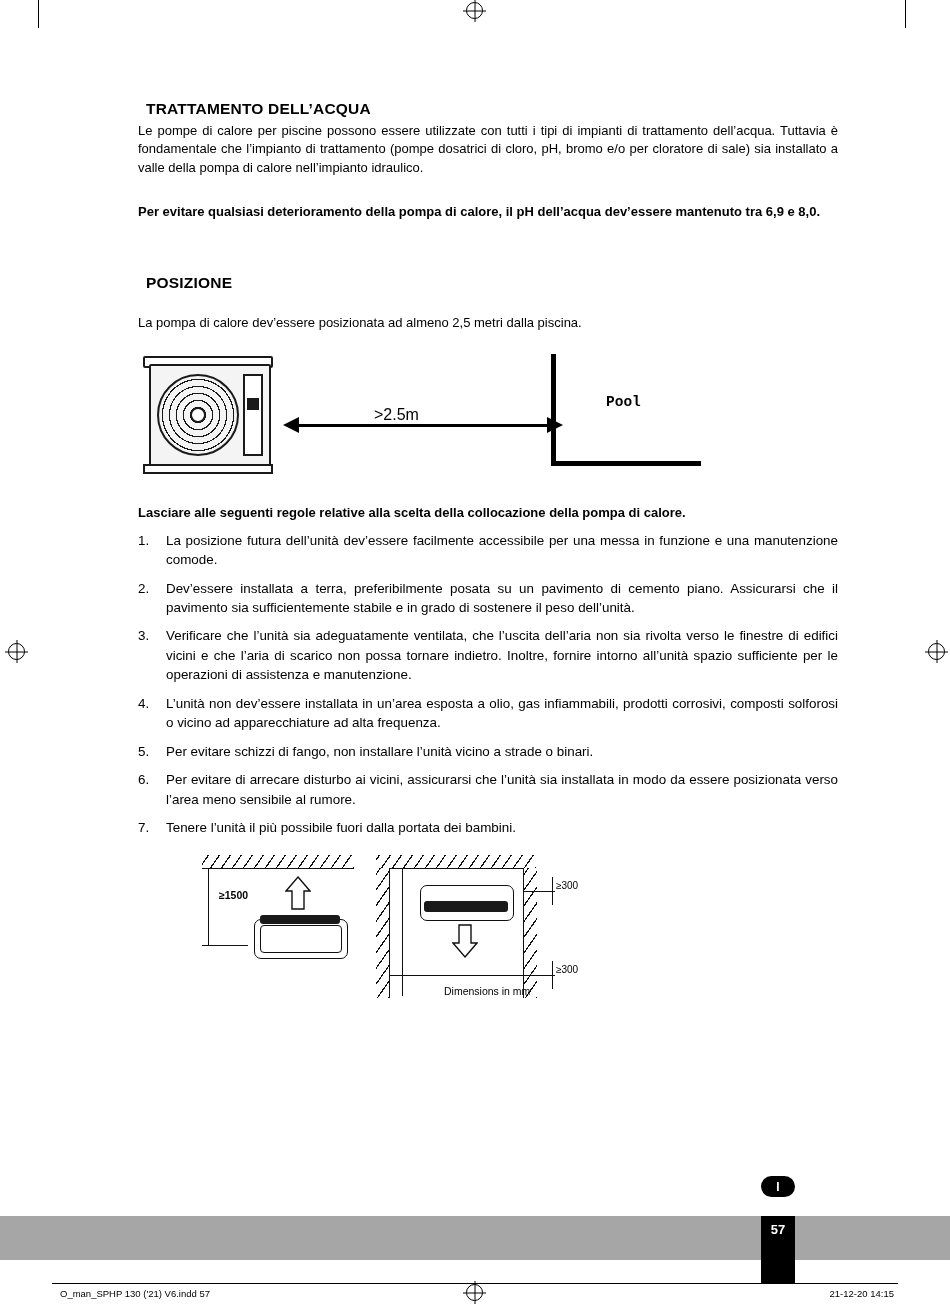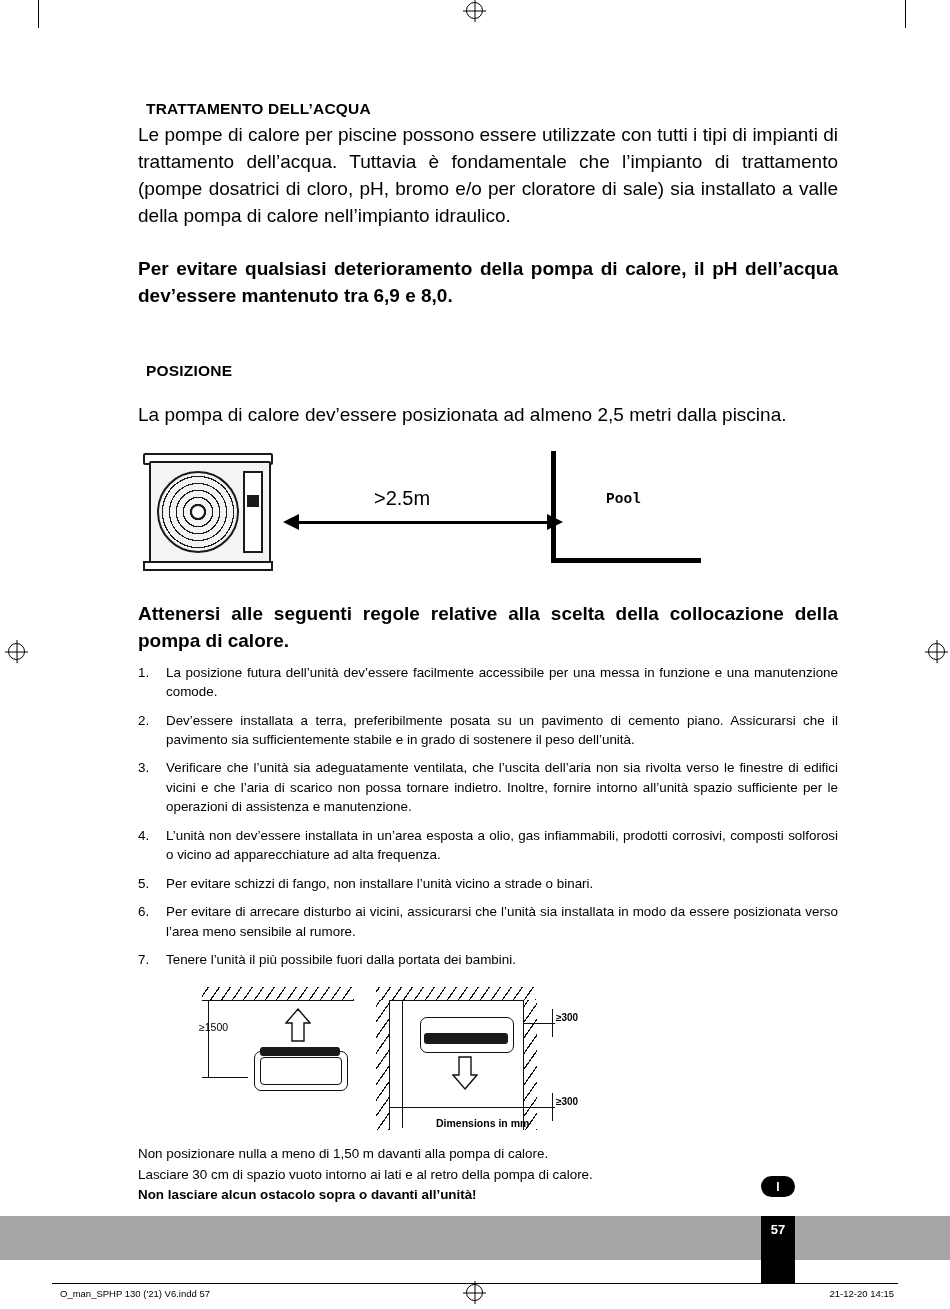--- a/index.html
+++ b/index.html
@@ -58,21 +58,21 @@
     width: 700px;
   }
 
   h2.section-title {
     font-size: 15.5px;
     font-weight: bold;
     letter-spacing: 0.2px;
     margin: 0 0 4px 8px;
   }
   p.body {
-    font-size: 19px;
+    font-size: 13px;
     line-height: 1.42;
     margin: 0 0 0 0;
     text-align: justify;
   }
   p.body.b {
     font-weight: bold;
   }
   .gap-18 { height: 18px; }
   .gap-26 { height: 26px; }
 
@@ -189,22 +189,22 @@
     left: 0;
     border-right: 16px solid #000;
   }
   .arrow-head-r {
     right: 0;
     border-left: 16px solid #000;
   }
   .dist-label {
     position: absolute;
     left: 236px;
-    top: 36px;
-    font-size: 20px;
+    top: 52px;
+    font-size: 16px;
     font-weight: normal;
   }
   .pool-shape {
     position: absolute;
     left: 405px;
     top: 0px;
     width: 160px;
     height: 118px;
   }
   .pool-shape .v {
@@ -303,21 +303,21 @@
   .dev-unit-dark {
     position: absolute;
     background: #1a1a1a;
     border-radius: 3px;
   }
   .dim-text {
     position: absolute;
     font-size: 10.5px;
     font-family: "Liberation Sans", sans-serif;
   }
-  .dim-text.b { font-weight: bold; font-size: 10px; text-align: center;}
+  .dim-text.b { font-weight: normal; font-size: 10px; text-align: center;}
   .arrow-up-svg, .arrow-down-svg { position:absolute; }
 
   
   .notes {
     margin-top: 14px;
     font-size: 13.4px;
     line-height: 1.5;
   }
   .notes .b { font-weight: bold; }
 
@@ -429,21 +429,21 @@
     </div>
     <div class="dist-label">&gt;2.5m</div>
 
     <div class="pool-shape">
       <div class="v"></div>
       <div class="h"></div>
     </div>
     <div class="pool-label">Pool</div>
   </div>
 
-  <p class="body b">Attenersi alle seguenti regole relative alla scelta della collocazione della pompa di calore.</p>
+  <p class="body b">Lasciare alle seguenti regole relative alla scelta della collocazione della pompa di calore.</p>
 
   <ol class="rules">
     <li>
       <span class="num">1.</span>
       <span>La posizione futura dell’unità dev’essere facilmente accessibile per una messa in funzione e una manutenzione comode.</span>
     </li>
     <li>
       <span class="num">2.</span>
       <span>Dev’essere installata a terra, preferibilmente posata su un pavimento di cemento piano. Assicurarsi che il pavimento sia sufficientemente stabile e in grado di sostenere il peso dell’unità.</span>
     </li>
@@ -467,21 +467,21 @@
       <span class="num">7.</span>
       <span>Tenere l’unità il più possibile fuori dalla portata dei bambini.</span>
     </li>
   </ol>
 
   <div class="fig2">
 
     <div class="hatch-band" style="left:22px;top:2px;width:152px;height:13px;"></div>
     <div class="thin-line" style="left:28px;top:15px;width:1px;height:78px;"></div>
     <div class="thin-line" style="left:22px;top:92px;width:46px;height:1px;"></div>
-    <div class="dim-text" style="left:19px;top:36px;">≥1500</div>
+    <div class="dim-text" style="left:39px;top:36px;font-weight:bold;">≥1500</div>
 
     <svg class="arrow-up-svg" style="left:105px;top:22px;" width="26" height="36" viewBox="0 0 26 36">
       <polygon points="13,2 25,16 19,16 19,34 7,34 7,16 1,16" fill="#ffffff" stroke="#111111" stroke-width="1.4"></polygon>
     </svg>
 
     <div class="dev-unit" style="left:74px;top:66px;width:92px;height:38px;"></div>
     <div class="dev-unit-inner" style="left:80px;top:72px;width:80px;height:26px;"></div>
     <div class="dev-unit-dark" style="left:80px;top:62px;width:80px;height:9px;"></div>
 
     <div class="hatch-band" style="left:196px;top:2px;width:160px;height:13px;"></div>
@@ -499,28 +499,23 @@
     <div class="thin-line" style="left:209px;top:122px;width:134px;height:1px;"></div>
     <div class="thin-line" style="left:222px;top:15px;width:1px;height:128px;"></div>
 
     <div class="dev-unit" style="left:240px;top:32px;width:92px;height:34px;"></div>
     <div class="dev-unit-dark" style="left:244px;top:48px;width:84px;height:11px;"></div>
 
     <svg class="arrow-down-svg" style="left:272px;top:70px;" width="26" height="36" viewBox="0 0 26 36">
       <polygon points="13,34 25,20 19,20 19,2 7,2 7,20 1,20" fill="#ffffff" stroke="#111111" stroke-width="1.4"></polygon>
     </svg>
 
-    <div class="dim-text b" style="left:256px;top:132px;font-size:10.5px;">Dimensions in mm</div>
+    <div class="dim-text b" style="left:264px;top:132px;font-size:10.5px;">Dimensions in mm</div>
   </div>
 
-  <div class="notes">
-    <div>Non posizionare nulla a meno di 1,50 m davanti alla pompa di calore.</div>
-    <div>Lasciare 30 cm di spazio vuoto intorno ai lati e al retro della pompa di calore.</div>
-    <div class="b">Non lasciare alcun ostacolo sopra o davanti all’unità!</div>
-  </div>
 
 </div>
 
 <div class="lang-badge">I</div>
 <div class="grey-bar"></div>
 <div class="page-num-box">
   <span>57</span>
 </div>
 <div class="footer-rule"></div>
 <div class="footer-left">O_man_SPHP 130 ('21) V6.indd   57</div>

